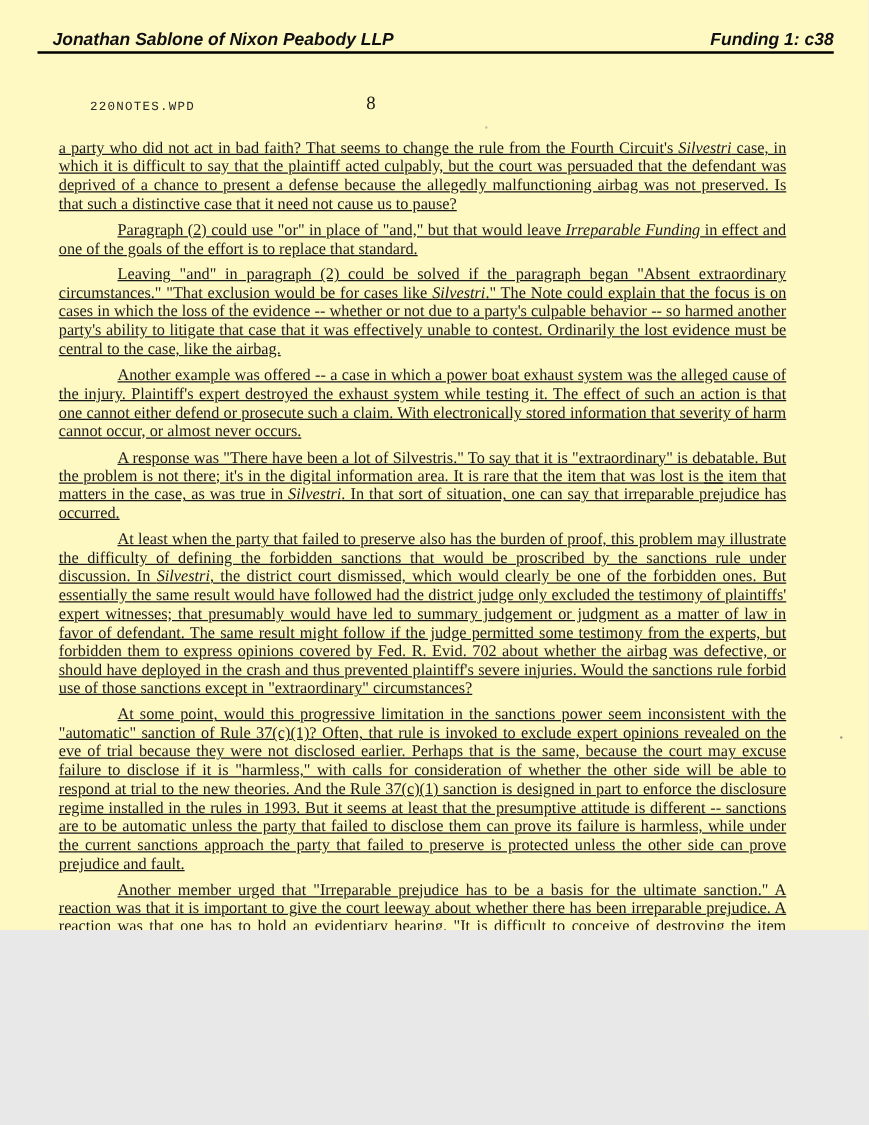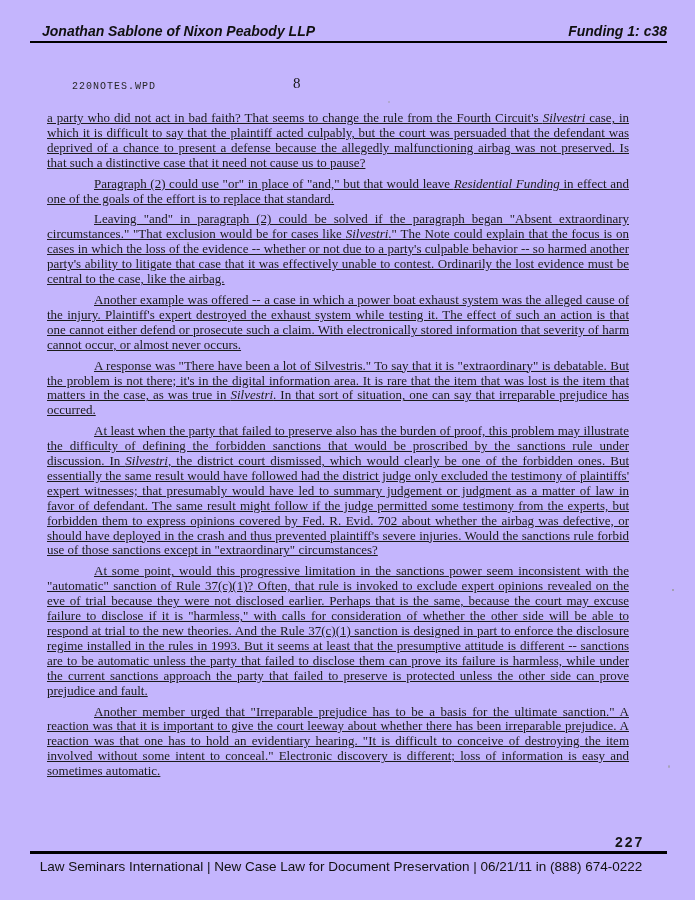--- a/index.html
+++ b/index.html
@@ -1,17 +1,17 @@
 <!DOCTYPE html>
 <html><head>
 <meta charset="utf-8">
 <style>
   html,body{margin:0;padding:0;background:#e8e8e8;}
   .sheet{
-    position:relative;width:695px;height:900px;background:#c4b5fd;
+    position:relative;width:695px;height:744px;background:#fef9c3;
     overflow:hidden;color:#1b1b1b;
     font-family:"Liberation Serif", serif;
   }
   
   .hdr{
     position:absolute;top:23px;left:30px;width:637px;
     display:flex;justify-content:space-between;align-items:baseline;
     font-family:"Liberation Sans", sans-serif;
     font-weight:bold;font-style:italic;font-size:14px;color:#101010;
   }
@@ -68,21 +68,21 @@
     <span class="left">Jonathan Sablone of Nixon Peabody LLP</span>
     <span class="right">Funding 1: c38</span>
   </div>
   <div class="hdr-rule"></div>
 
   <div class="docref">220NOTES.WPD</div>
   <div class="docpage">8</div>
 
   <div class="body">
       <p class="para"><span>a party who did not act in bad faith?  That seems to change the rule from the Fourth Circuit's </span><span class="it">Silvestri</span><span> case, in which it is difficult to say that the plaintiff acted culpably, but the court was persuaded that the defendant was deprived of a chance to present a defense because the allegedly malfunctioning airbag was not preserved.  Is that such a distinctive case that it need not cause us to pause?</span></p>
-      <p class="para indent"><span>Paragraph (2) could use "or" in place of "and," but that would leave </span><span class="it">Residential Funding</span><span> in effect and one of the goals of the effort is to replace that standard.</span></p>
+      <p class="para indent"><span>Paragraph (2) could use "or" in place of "and," but that would leave </span><span class="it">Irreparable Funding</span><span> in effect and one of the goals of the effort is to replace that standard.</span></p>
       <p class="para indent"><span>Leaving "and" in paragraph (2) could be solved if the paragraph began "Absent extraordinary circumstances."  "That exclusion would be for cases like </span><span class="it">Silvestri</span><span>."  The Note could explain that the focus is on cases in which the loss of the evidence -- whether or not due to a party's culpable behavior -- so harmed another party's ability to litigate that case that it was effectively unable to contest.  Ordinarily the lost evidence must be central to the case, like the airbag.</span></p>
       <p class="para indent"><span>Another example was offered -- a case in which a power boat exhaust system was the alleged cause of the injury.  Plaintiff's expert destroyed the exhaust system while testing it.  The effect of such an action is that one cannot either defend or prosecute such a claim.  With electronically stored information that severity of harm cannot occur, or almost never occurs.</span></p>
       <p class="para indent"><span>A response was "There have been a lot of Silvestris."  To say that it is "extraordinary" is debatable.  But the problem is not there; it's in the digital information area.  It is rare that the item that was lost is </span><span class="un">the</span><span> item that matters in the case, as was true in </span><span class="it">Silvestri</span><span>.  In that sort of situation, one can say that irreparable prejudice has occurred.</span></p>
       <p class="para indent"><span>At least when the party that failed to preserve also has the burden of proof, this problem may illustrate the difficulty of defining the forbidden sanctions that would be proscribed by the sanctions rule under discussion.  In </span><span class="it">Silvestri</span><span>, the district court dismissed, which would clearly be one of the forbidden ones.  But essentially the same result would have followed had the district judge only excluded the testimony of plaintiffs' expert witnesses; that presumably would have led to summary judgement or judgment as a matter of law in favor of defendant.  The same result might follow if the judge permitted some testimony from the experts, but forbidden them to express opinions covered by Fed. R. Evid. 702 about whether the airbag was defective, or should have deployed in the crash and thus prevented plaintiff's severe injuries.  Would the sanctions rule forbid use of those sanctions except in "extraordinary" circumstances?</span></p>
       <p class="para indent"><span>At some point, would this progressive limitation in the sanctions power seem inconsistent with the "automatic" sanction of Rule 37(c)(1)?  Often, that rule is invoked to exclude expert opinions revealed on the eve of trial because they were not disclosed earlier.  Perhaps that is the same, because the court may excuse failure to disclose if it is "harmless," with calls for consideration of whether the other side will be able to respond at trial to the new theories.  And the Rule 37(c)(1) sanction is designed in part to enforce the disclosure regime installed in the rules in 1993.  But it seems at least that the presumptive attitude is different -- sanctions are to be automatic unless the party that failed to disclose them can prove its failure is harmless, while under the current sanctions approach the party that failed to preserve is protected unless the other side can prove prejudice and fault.</span></p>
       <p class="para indent"><span>Another member urged that "Irreparable prejudice has to be a basis for the ultimate sanction."  A reaction was that it is important to give the court leeway about whether there has been irreparable prejudice.  A reaction was that one has to hold an evidentiary hearing.  "It is difficult to conceive of destroying the item involved without some intent to conceal."  Electronic discovery is different; loss of information is easy and sometimes automatic.</span></p>
     </div>
 
   <div class="scanpage">227</div>
 

